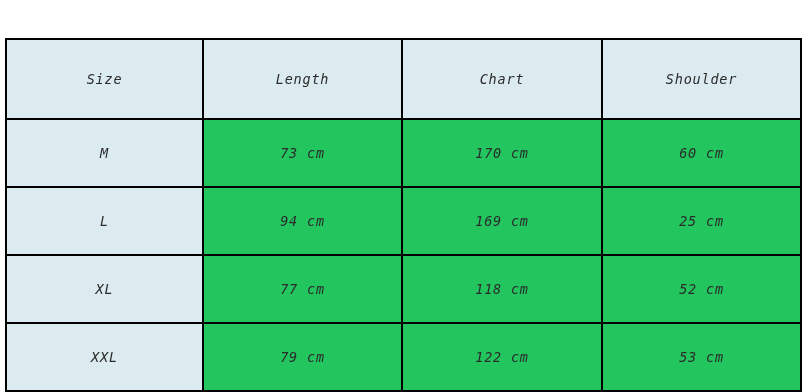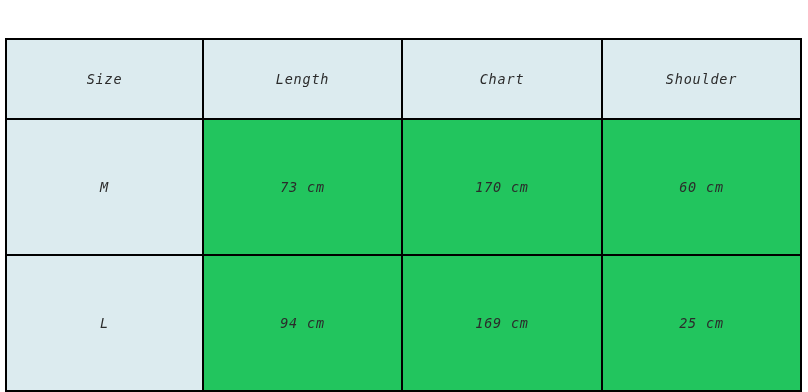--- a/index.html
+++ b/index.html
@@ -105,17 +105,29 @@
           <td>73 cm</td>
           <td>170 cm</td>
           <td>60 cm</td>
         </tr>
         <tr>
           <td class="size-cell">L</td>
           <td>94 cm</td>
           <td>169 cm</td>
           <td>25 cm</td>
         </tr>
+        <tr>
+          <td class="size-cell">XL</td>
+          <td>77 cm</td>
+          <td>118 cm</td>
+          <td>52 cm</td>
+        </tr>
+        <tr>
+          <td class="size-cell">XXL</td>
+          <td>79 cm</td>
+          <td>122 cm</td>
+          <td>53 cm</td>
+        </tr>
       </tbody>
     </table>
   </div>
 
 </div>
 
 </body></html>

